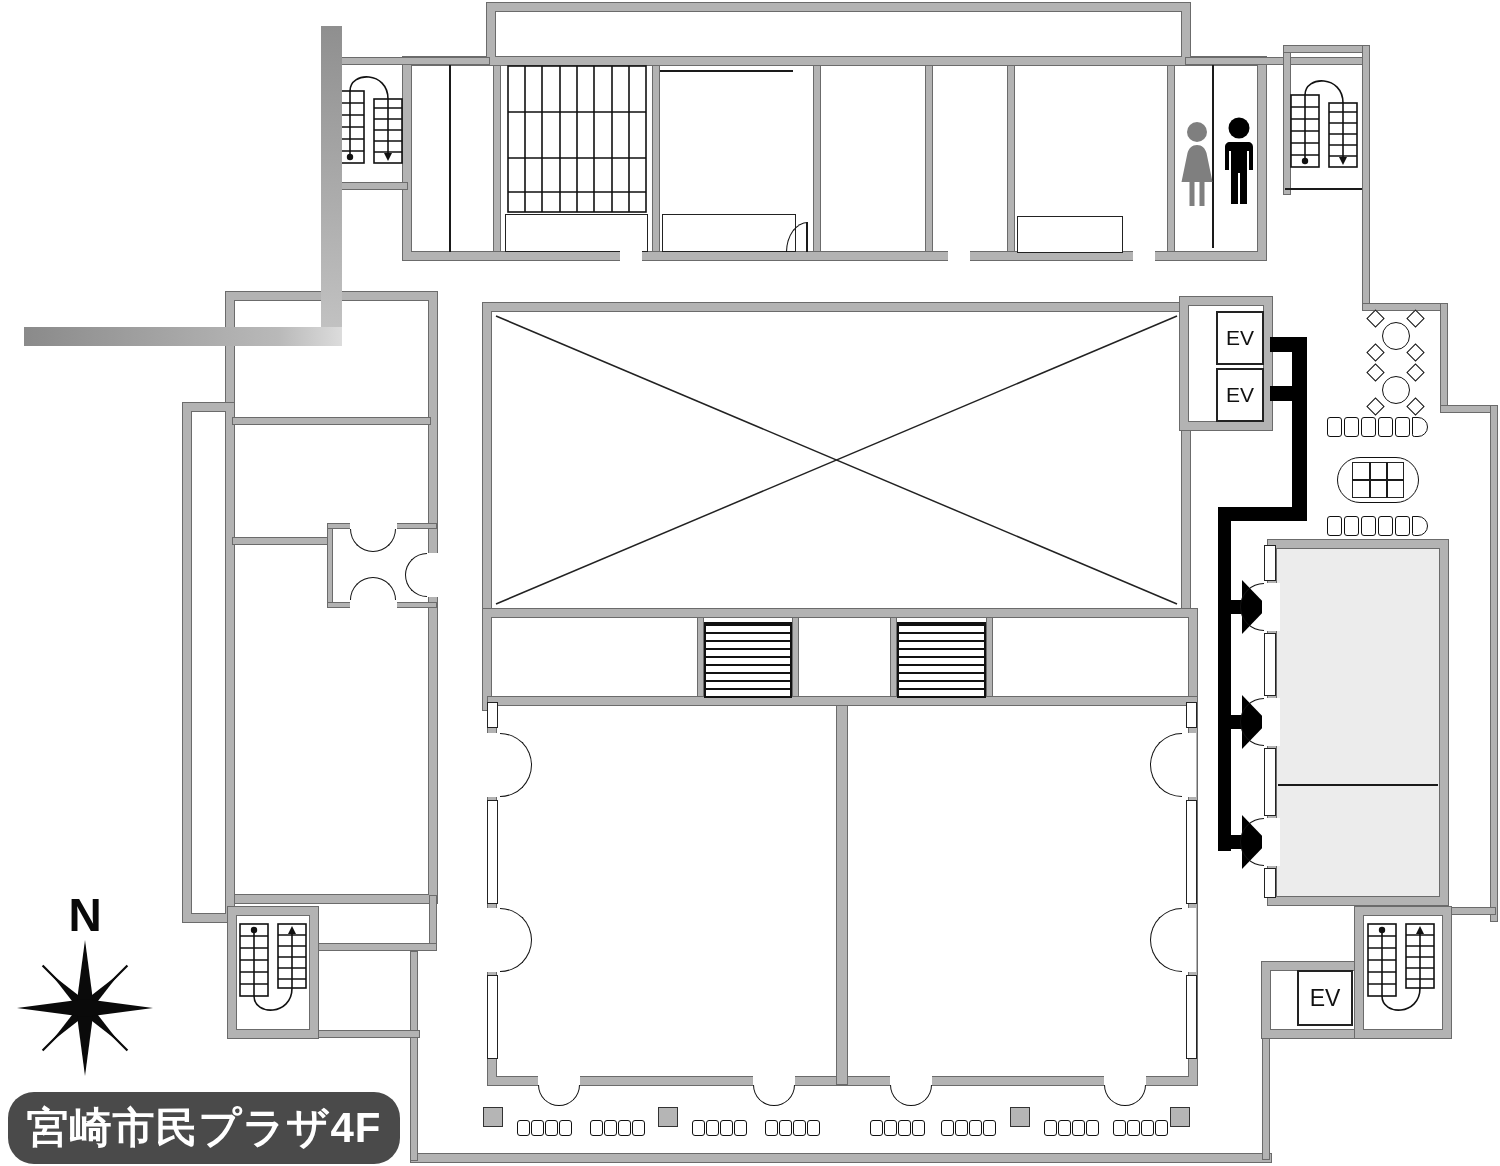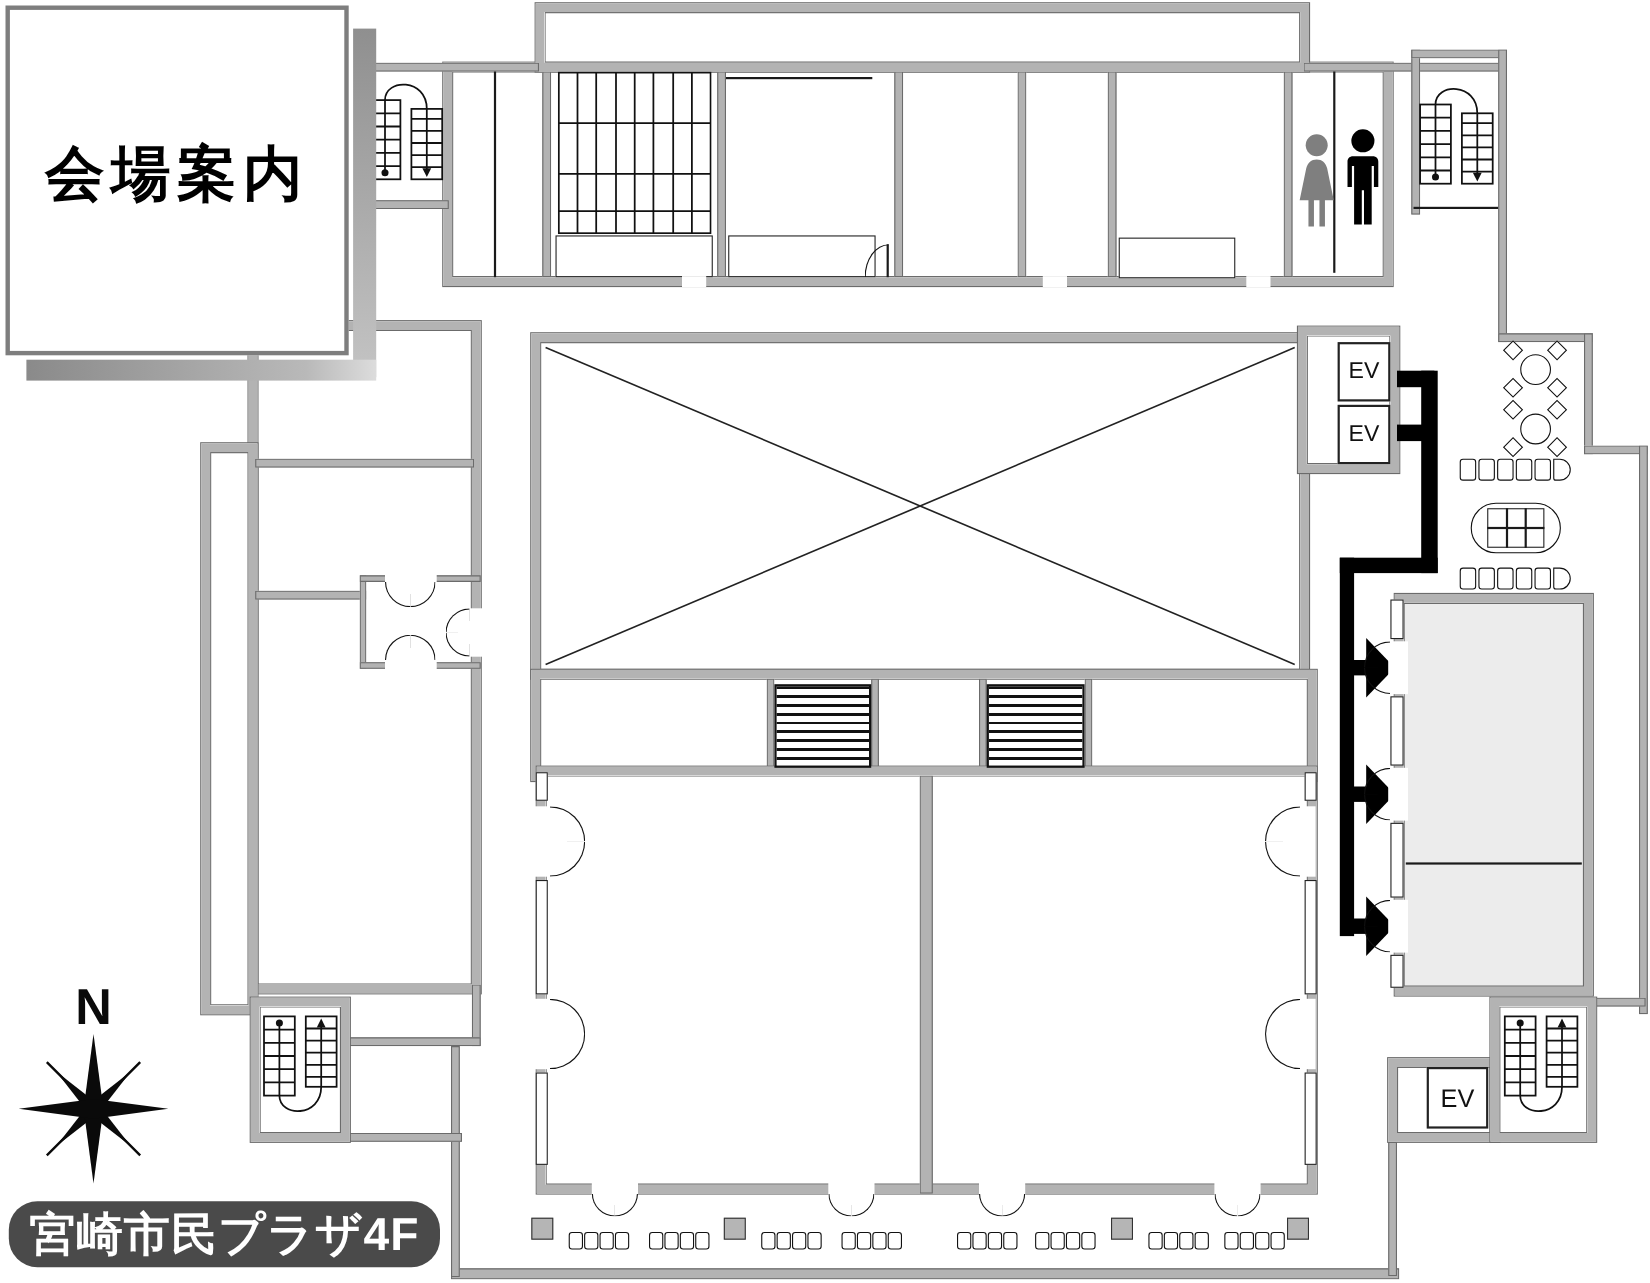--- a/index.html
+++ b/index.html
@@ -23,21 +23,21 @@
   .bench{position:absolute;width:15px;height:20px;background:#fff;border:1.5px solid #111;border-radius:3px;box-sizing:border-box;}
   .benchJ{position:absolute;width:16px;height:20px;background:#fff;border:1.5px solid #111;border-radius:0 13px 13px 3px;box-sizing:border-box;}
   .dia{position:absolute;width:13px;height:13px;background:#fff;border:1.6px solid #111;transform:rotate(45deg);box-sizing:border-box;}
   .rtable{position:absolute;width:28px;height:28px;background:#fff;border:1.6px solid #111;border-radius:50%;box-sizing:border-box;}
   .stairs{position:absolute;}
   .stairs.flip svg{transform:scaleY(-1);}
   #title-card{position:absolute;left:5px;top:5px;width:312px;height:318px;background:#fff;border:4px solid #7e7e7e;box-sizing:border-box;display:flex;align-items:center;justify-content:center;}
   #title-card .t{font-size:54px;font-weight:600;letter-spacing:6px;color:#000;margin-top:-12px;}
   .shadR{position:absolute;left:321px;top:26px;width:21px;height:317px;background:linear-gradient(180deg,#8f8f8f,#c4c4c4);}
   .shadB{position:absolute;left:24px;top:327px;width:318px;height:19px;background:linear-gradient(90deg,#8a8a8a 0%,#b9b9b9 80%,#dcdcdc 100%);}
-  #floor-label{position:absolute;left:8px;top:1092px;width:392px;height:60px;background:#4a4a4a;border-radius:26px;color:#fff;display:flex;align-items:center;justify-content:center;font-size:42px;font-weight:700;letter-spacing:1px;}
+  #floor-label{position:absolute;left:8px;top:1092px;width:392px;height:72px;background:#4a4a4a;border-radius:26px;color:#fff;display:flex;align-items:center;justify-content:center;font-size:42px;font-weight:700;letter-spacing:1px;}
   #north-label{position:absolute;left:48px;top:888px;width:74px;text-align:center;font-size:46px;font-weight:800;color:#0a0a0a;}
   #conf-label{position:absolute;left:1278px;top:652px;width:162px;text-align:center;font-size:33px;font-weight:600;color:#000;}
   svg{display:block;}
 </style>
 </head>
 <body>
 
 <div id="plan">
 
   <div class="wbox" style="left:403px;top:57px;width:863px;height:203px"></div>
@@ -347,23 +347,20 @@
       <div class="chair" style="left:1141px;top:1120px"></div>
       <div class="chair" style="left:1155px;top:1120px"></div>
       <div class="planter" style="left:483px;top:1107px"></div>
       <div class="planter" style="left:658px;top:1107px"></div>
       <div class="planter" style="left:1010px;top:1107px"></div>
       <div class="planter" style="left:1170px;top:1107px"></div>
     </div>
 
   <div class="shadR"></div>
   <div class="shadB"></div>
-  <div id="title-card">
-    <div class="t">会場案内</div>
-  </div>
   <div id="north-label">N</div>
   <svg style="position:absolute;left:15px;top:938px" width="140" height="140" viewBox="0 0 140 140">
     <g stroke="#0a0a0a" stroke-width="2.2">
       <g transform="rotate(45 70 70)">
           <path d="M70,10 V130 M10,70 H130" fill="none"></path>
         </g>
     </g>
     <g fill="#0a0a0a">
       <g transform="rotate(45 70 70)">
         <polygon points="70,22 76,70 70,118 64,70"></polygon>

